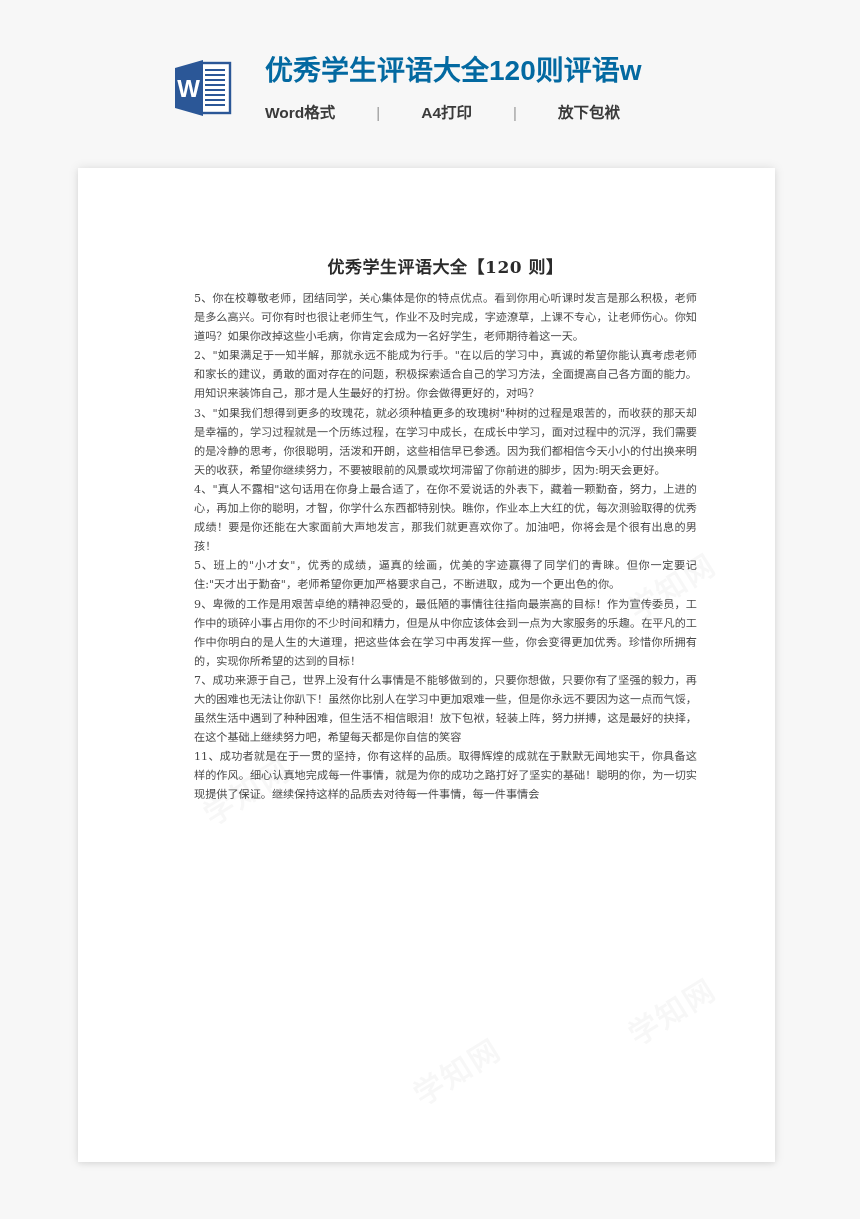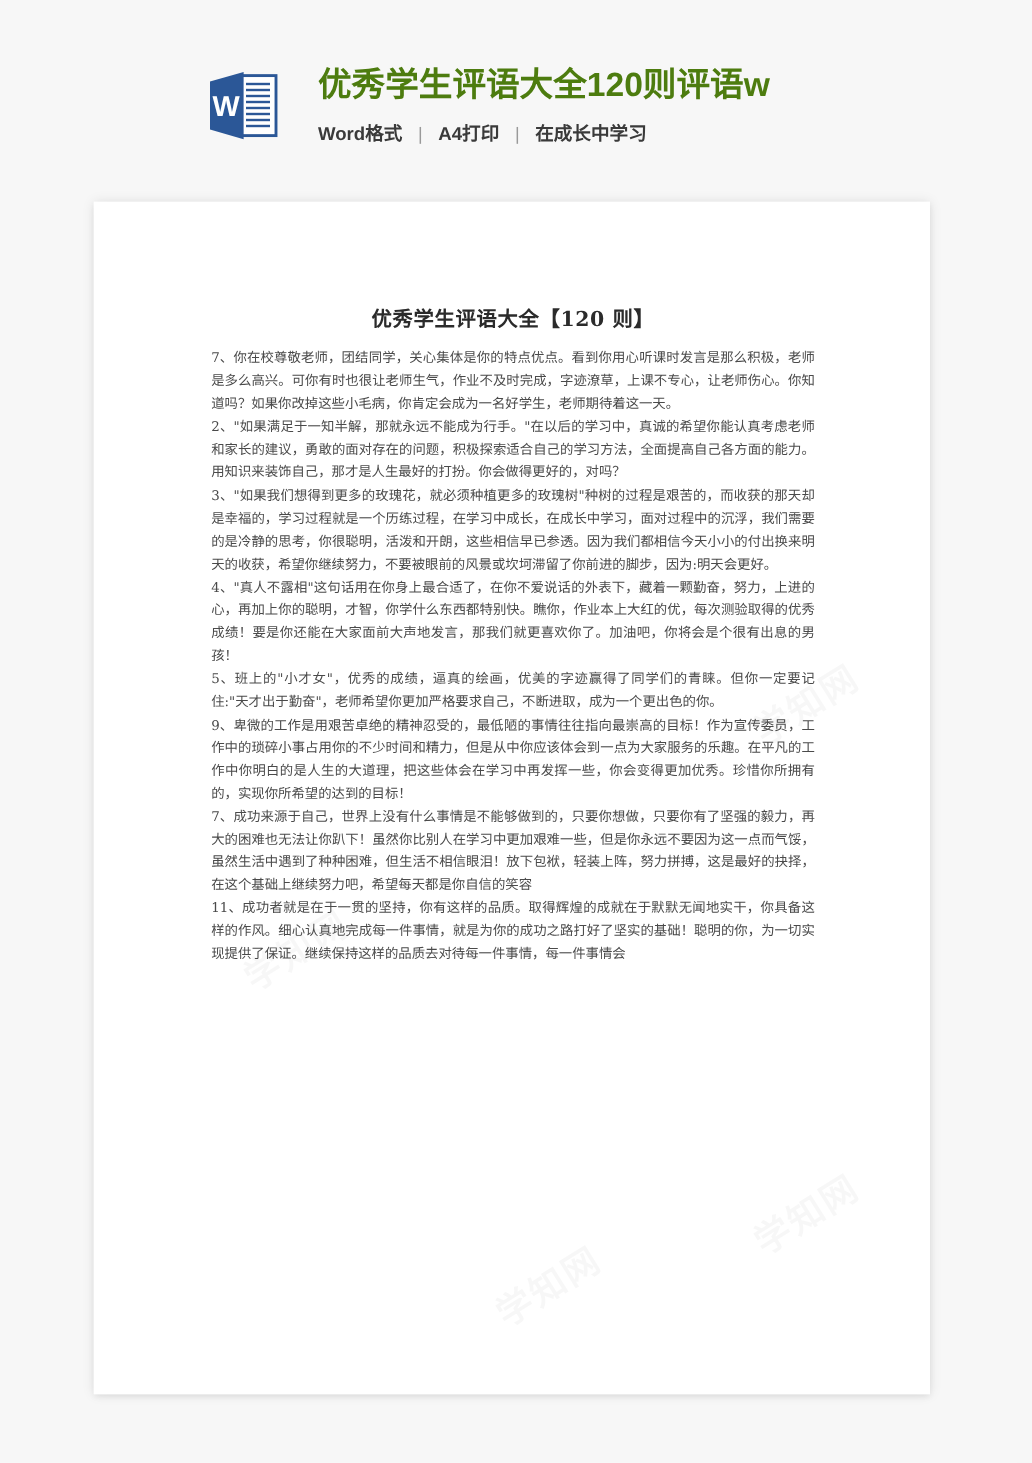--- a/index.html
+++ b/index.html
@@ -38,36 +38,37 @@
   .header-text {
     position: absolute;
     left: 265px;
     top: 52px;
     width: 540px;
   }
 
   .header-title {
     font-size: 28px;
     font-weight: bold;
-    color: #4d7c0f;
+    color: #0369a1;
     letter-spacing: 0px;
     line-height: 38px;
     white-space: nowrap;
     font-family: "Liberation Sans", "DejaVu Sans", sans-serif;
   }
 
   .header-sub {
     margin-top: 12px;
     font-size: 15.5px;
     font-weight: bold;
     color: #3a3a3a;
     line-height: 22px;
     white-space: nowrap;
     display: flex;
     align-items: center;
+    gap: 28px;
   }
   .header-sub .sep {
     color: #9a9a9a;
     font-weight: normal;
     padding: 0 13px;
     font-size: 15px;
   }
 
   
   .page-sheet {
@@ -76,21 +77,21 @@
     top: 168px;
     width: 697px;
     height: 994px;
     background: #ffffff;
     box-shadow: 0 0 10px rgba(0,0,0,0.10), 0 2px 5px rgba(0,0,0,0.06);
     overflow: hidden;
   }
 
   .page-inner {
     position: absolute;
-    left: 98px;
+    left: 116px;
     top: 87px;
     width: 503px;
   }
 
   .doc-title {
     text-align: center;
     font-family: "DejaVu Serif", "Liberation Serif", serif;
     font-size: 17px;
     font-weight: bold;
     color: #2b2b2b;
@@ -156,37 +157,37 @@
     </svg>
   </div>
 
   <div class="header-text">
     <div class="header-title">优秀学生评语大全120则评语w</div>
     <div class="header-sub">
       <span>Word格式</span>
       <span class="sep">|</span>
       <span>A4打印</span>
       <span class="sep">|</span>
-      <span>在成长中学习</span>
+      <span>放下包袱</span>
     </div>
   </div>
 </div>
 
 <div class="page-sheet">
 
   <div class="wm wm-1">学知网</div>
   <div class="wm wm-2">学知网</div>
   <div class="wm wm-3">学知网</div>
   <div class="wm wm-4">学知网</div>
 
   <div class="page-inner">
     <h1 class="doc-title">优秀学生评语大全【120 则】</h1>
 
     <div class="doc-body">
-      <p>7、你在校尊敬老师，团结同学，关心集体是你的特点优点。看到你用心听课时发言是那么积极，老师是多么高兴。可你有时也很让老师生气，作业不及时完成，字迹潦草，上课不专心，让老师伤心。你知道吗？如果你改掉这些小毛病，你肯定会成为一名好学生，老师期待着这一天。</p>
+      <p>5、你在校尊敬老师，团结同学，关心集体是你的特点优点。看到你用心听课时发言是那么积极，老师是多么高兴。可你有时也很让老师生气，作业不及时完成，字迹潦草，上课不专心，让老师伤心。你知道吗？如果你改掉这些小毛病，你肯定会成为一名好学生，老师期待着这一天。</p>
       <p>2、"如果满足于一知半解，那就永远不能成为行手。"在以后的学习中，真诚的希望你能认真考虑老师和家长的建议，勇敢的面对存在的问题，积极探索适合自己的学习方法，全面提高自己各方面的能力。用知识来装饰自己，那才是人生最好的打扮。你会做得更好的，对吗？</p>
       <p>3、"如果我们想得到更多的玫瑰花，就必须种植更多的玫瑰树"种树的过程是艰苦的，而收获的那天却是幸福的，学习过程就是一个历练过程，在学习中成长，在成长中学习，面对过程中的沉浮，我们需要的是冷静的思考，你很聪明，活泼和开朗，这些相信早已参透。因为我们都相信今天小小的付出换来明天的收获，希望你继续努力，不要被眼前的风景或坎坷滞留了你前进的脚步，因为:明天会更好。</p>
       <p>4、"真人不露相"这句话用在你身上最合适了，在你不爱说话的外表下，藏着一颗勤奋，努力，上进的心，再加上你的聪明，才智，你学什么东西都特别快。瞧你，作业本上大红的优，每次测验取得的优秀成绩！要是你还能在大家面前大声地发言，那我们就更喜欢你了。加油吧，你将会是个很有出息的男孩！</p>
       <p>5、班上的"小才女"，优秀的成绩，逼真的绘画，优美的字迹赢得了同学们的青睐。但你一定要记住:"天才出于勤奋"，老师希望你更加严格要求自己，不断进取，成为一个更出色的你。</p>
       <p>9、卑微的工作是用艰苦卓绝的精神忍受的，最低陋的事情往往指向最崇高的目标！作为宣传委员，工作中的琐碎小事占用你的不少时间和精力，但是从中你应该体会到一点为大家服务的乐趣。在平凡的工作中你明白的是人生的大道理，把这些体会在学习中再发挥一些，你会变得更加优秀。珍惜你所拥有的，实现你所希望的达到的目标！</p>
       <p>7、成功来源于自己，世界上没有什么事情是不能够做到的，只要你想做，只要你有了坚强的毅力，再大的困难也无法让你趴下！虽然你比别人在学习中更加艰难一些，但是你永远不要因为这一点而气馁，虽然生活中遇到了种种困难，但生活不相信眼泪！放下包袱，轻装上阵，努力拼搏，这是最好的抉择，在这个基础上继续努力吧，希望每天都是你自信的笑容</p>
       <p>11、成功者就是在于一贯的坚持，你有这样的品质。取得辉煌的成就在于默默无闻地实干，你具备这样的作风。细心认真地完成每一件事情，就是为你的成功之路打好了坚实的基础！聪明的你，为一切实现提供了保证。继续保持这样的品质去对待每一件事情，每一件事情会</p>
     </div>
   </div>
 </div>

